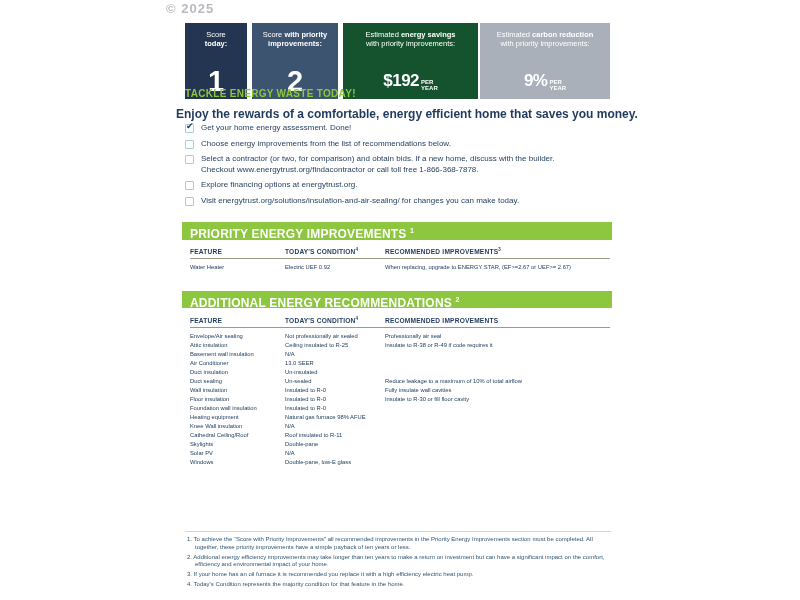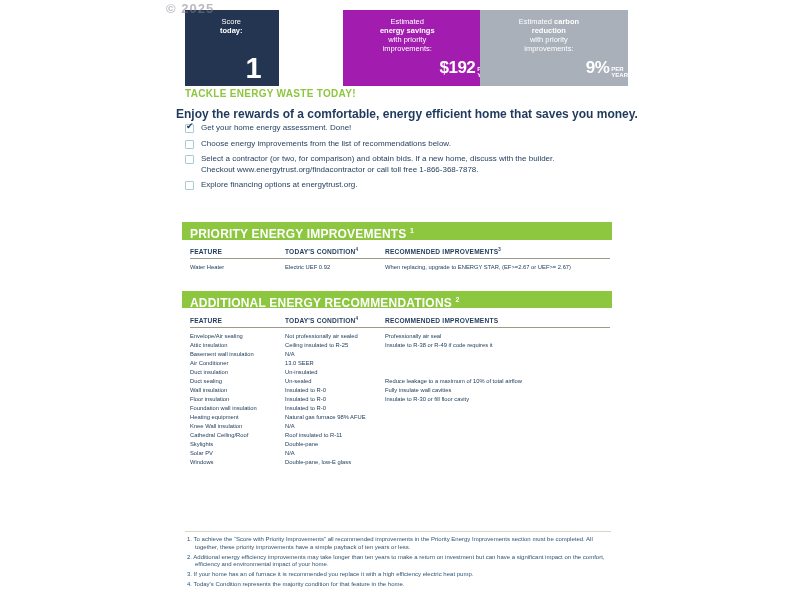--- a/index.html
+++ b/index.html
@@ -4,25 +4,25 @@
 <style>
   html,body{margin:0;padding:0;background:#ffffff;}
   .page{position:relative;width:800px;height:600px;background:#ffffff;overflow:hidden;
         font-family:"Liberation Sans", sans-serif;color:#1f3a5c;}
 
   
   .watermark{position:absolute;left:166px;top:1px;font-size:13px;font-weight:bold;
              color:rgba(125,130,140,0.55);letter-spacing:1px;z-index:5;}
 
   
-  .scorebox{position:absolute;top:10px;height:76px;color:#fff;display:flex;flex-direction:row;padding-left:32px;}
+  .scorebox{position:absolute;top:23px;height:76px;color:#fff;display:flex;flex-direction:column;}
   .box1{left:185px;width:62px;background:#233550;}
   .box2{left:252px;width:86px;background:#3d5471;}
-  .box3{left:343px;width:119px;background:#a21caf;}
-  .box4{left:480px;width:116px;background:#a9b0ba;}
+  .box3{left:343px;width:135px;background:#14532d;}
+  .box4{left:480px;width:130px;background:#a9b0ba;}
   .box-label{padding:7px 3px 0;font-size:7.5px;line-height:9px;text-align:center;font-weight:normal;}
   .box-label b{font-weight:bold;}
   .box-num{margin-top:auto;padding-bottom:3px;font-size:29px;font-weight:bold;text-align:center;line-height:30px;}
   .box-big-row{margin-top:auto;padding-bottom:6px;display:flex;justify-content:center;align-items:center;}
   .box-big{font-size:17px;font-weight:bold;line-height:25px;letter-spacing:-0.5px;}
   .peryear{display:flex;flex-direction:column;font-size:6px;line-height:6.5px;font-weight:bold;
            margin-left:2px;margin-top:9px;text-align:left;}
 
   
   .tackle-title{position:absolute;left:185px;top:88px;font-size:10px;font-weight:bold;
@@ -69,20 +69,27 @@
   <div class="watermark">© 2025</div>
 
   <div class="scorebox box1">
     <div class="box-label">
       <span>Score</span><br>
       <b>today:</b>
     </div>
     <div class="box-num">1</div>
   </div>
 
+  <div class="scorebox box2">
+    <div class="box-label">
+      <span>Score </span><b>with priority</b><br>
+      <b>improvements:</b>
+    </div>
+    <div class="box-num">2</div>
+  </div>
 
   <div class="scorebox box3">
     <div class="box-label">
       <span>Estimated </span><b>energy savings</b><br>
       <span>with priority improvements:</span>
     </div>
     <div class="box-big-row">
       <span class="box-big">$192</span>
       <span class="peryear">
         <span>PER</span>
@@ -123,20 +130,24 @@
       <span class="checkbox"></span>
       <span class="check-text">
         <span>Select a contractor (or two, for comparison) and obtain bids. If a new home, discuss with the builder.</span><br>
         <span>Checkout </span><b>www.energytrust.org/findacontractor</b><span> or call toll free </span><b>1-866-368-7878.</b>
       </span>
     </div>
     <div class="check-item">
       <span class="checkbox"></span>
       <span class="check-text"><span>Explore financing options at </span><b>energytrust.org.</b></span>
     </div>
+    <div class="check-item">
+      <span class="checkbox"></span>
+      <span class="check-text"><span>Visit </span><b>energytrust.org/solutions/insulation-and-air-sealing/</b><span> for changes you can make today.</span></span>
+    </div>
   </div>
 
   <div class="bar bar-priority">
     <span>PRIORITY ENERGY IMPROVEMENTS</span> <sup>1</sup>
   </div>
   <div class="tbl tbl-priority">
     <div class="thead">
       <span><span>FEATURE</span><sup></sup></span>
       <span><span>TODAY'S CONDITION</span><sup>4</sup></span>
       <span><span>RECOMMENDED IMPROVEMENTS</span><sup>3</sup></span>

